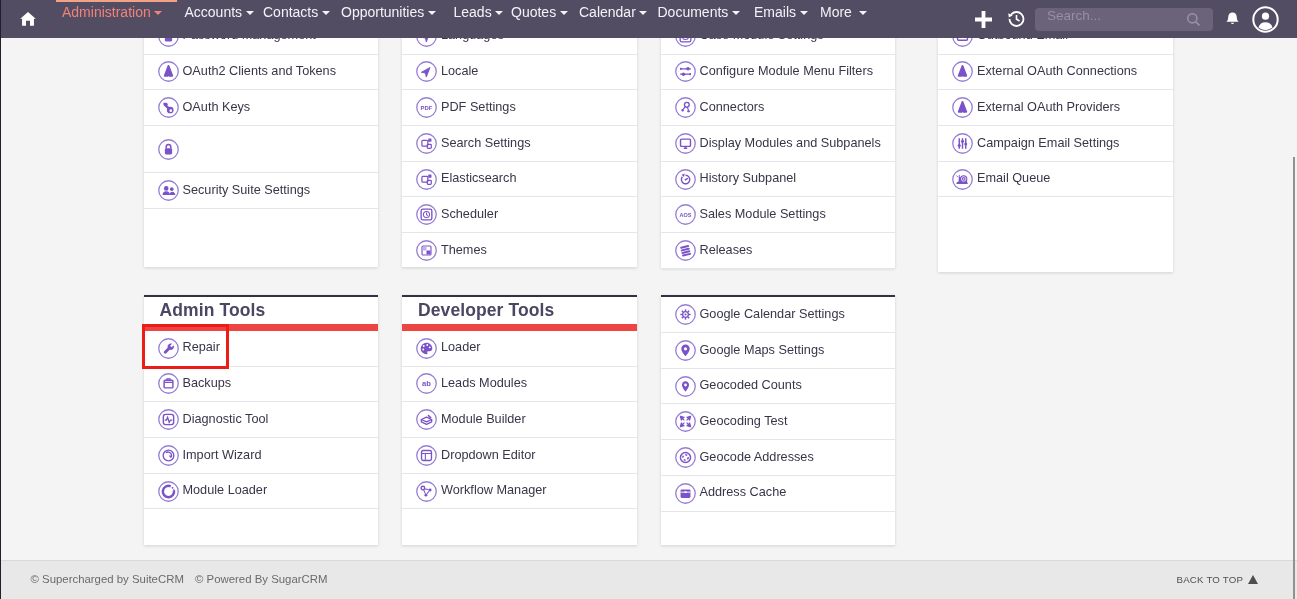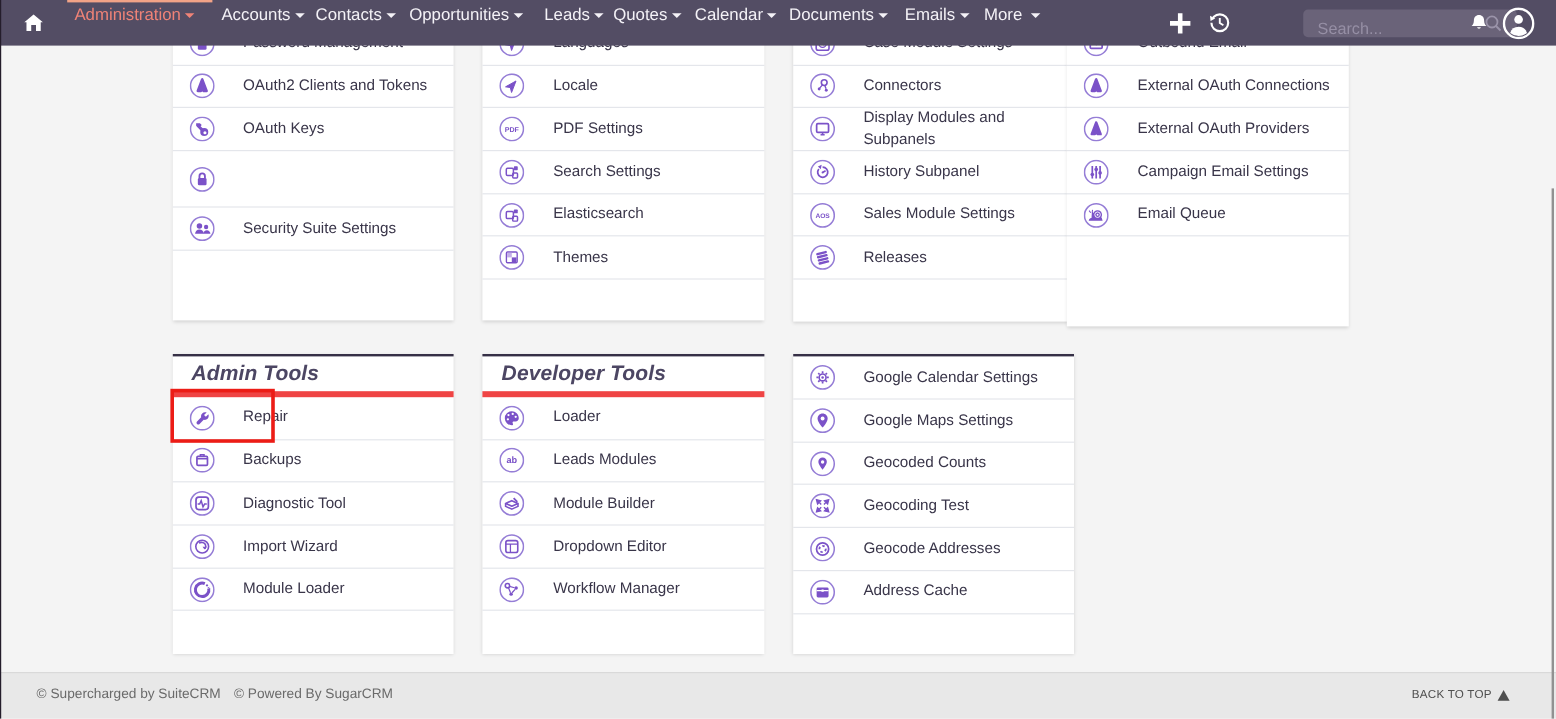--- a/index.html
+++ b/index.html
@@ -10,28 +10,28 @@
   position:relative;
 }
 #leftedge { position:absolute; left:0; top:0; width:1px; height:599px; background:#241d2b; z-index:60; }
 
 #nav { position:absolute; left:0; top:0; width:1297px; height:37.5px; background:#534d64; z-index:50; }
 #nav .tab { position:absolute; top:0; height:23px; display:flex; align-items:center; color:#f4f2f7; font-size:14px; white-space:nowrap; }
 #nav .tab .car { width:0; height:0; border-left:4.5px solid transparent; border-right:4.5px solid transparent; border-top:4.5px solid currentColor; margin-left:3.5px; margin-top:2px; }
 #nav .active { color:#f08377; }
 #activebar { position:absolute; left:56px; top:0; width:121px; height:2px; background:#f2a387; }
 
-#searchbox { position:absolute; left:1086px; top:8px; width:178px; height:23px; background:#6a6379; border-radius:4px; display:flex; align-items:flex-end; }
+#searchbox { position:absolute; left:1035px; top:8px; width:178px; height:23px; background:#6a6379; border-radius:4px; display:flex; align-items:flex-start; }
 #searchbox .ph { color:#968fa5; font-size:13.5px; margin-left:12px; }
 
 .card { position:absolute; width:234.5px; background:#fff; box-shadow:0 1px 3px rgba(0,0,0,.14); }
 .card2 { border-top:2.5px solid #363046; }
-.hdr { height:33.5px; border-bottom:5px solid #ef4444; display:flex; align-items:center; padding-left:16px;
-       font-size:17.5px; font-weight:bold; color:#4c4663; letter-spacing:0.1px;font-style:italic; }
-.row { height:35.72px; border-bottom:1px solid #e4e6eb; display:flex; align-items:center; padding-left:14px;gap:20px; }
+.hdr { height:33.5px; border-bottom:7px solid #ef4444; display:flex; align-items:center; padding-left:16px;
+       font-size:17.5px; font-weight:bold; color:#4c4663; letter-spacing:0.1px; }
+.row { height:35.72px; border-bottom:1px solid #e4e6eb; display:flex; align-items:center; padding-left:14px; }
 .row.tall { height:47.3px; }
 .row .txt { margin-left:4px; font-size:12.7px; color:#393549; line-height:17.6px; }
 .ic { width:21px; height:21px; flex:none; }
 
 #redbox { position:absolute; left:142px; top:324px; width:86.5px; height:45px; border:3px solid #ec1c16; z-index:20; }
 
 #footer { position:absolute; left:0; top:560px; width:1297px; height:39px; background:#e8e8e8; border-top:1px solid #d9d9d9; z-index:55; }
 #footer .l { position:absolute; top:12px; font-size:11.4px; color:#6a6a6a; }
 
 #scrollthumb { position:absolute; left:1292.5px; top:157px; width:2.5px; height:442px; background:#919191; z-index:70; }
@@ -168,36 +168,55 @@
         <circle cx="11" cy="11" r="10.2" fill="none" stroke="#957dd6" stroke-width="1.35"></circle>
         <rect x="6.2" y="7.6" width="6.2" height="6.2" rx="1" fill="none" stroke="#7b52c8" stroke-width="1.3"></rect>
         <rect x="12.8" y="5.8" width="3.4" height="3.4" rx=".6" fill="#7b52c8"></rect>
         <rect x="11.8" y="11.8" width="4.2" height="4.2" rx=".8" fill="none" stroke="#7b52c8" stroke-width="1.3"></rect>
       </svg>
       <span class="txt">Elasticsearch</span>
     </div>
     <div class="row">
       <svg class="ic" viewBox="0 0 22 22">
         <circle cx="11" cy="11" r="10.2" fill="none" stroke="#957dd6" stroke-width="1.35"></circle>
+        <rect x="5.4" y="5.4" width="11.2" height="11.2" rx="1.8" fill="none" stroke="#7b52c8" stroke-width="1.4"></rect>
+        <circle cx="11" cy="11" r="3.2" fill="none" stroke="#7b52c8" stroke-width="1.1"></circle>
+        <path d="M11 9 v2.2 l1.6 1" fill="none" stroke="#7b52c8" stroke-width="1.1"></path>
+      </svg>
+      <span class="txt">Scheduler</span>
+    </div>
+    <div class="row">
+      <svg class="ic" viewBox="0 0 22 22">
+        <circle cx="11" cy="11" r="10.2" fill="none" stroke="#957dd6" stroke-width="1.35"></circle>
         <rect x="6.3" y="6.3" width="9.4" height="9.4" rx="1" fill="none" stroke="#7b52c8" stroke-width="1.2"></rect>
         <rect x="6.9" y="6.9" width="4.1" height="4.1" fill="#c3aee8"></rect>
         <rect x="11" y="11" width="4.1" height="4.1" fill="#7b52c8"></rect>
       </svg>
       <span class="txt">Themes</span>
     </div>
   </div>
 <div class="card" style="left:660.5px; top:18.8px; height:249.5px" id="c13">
     <div class="row">
       <svg class="ic" viewBox="0 0 22 22">
         <circle cx="11" cy="11" r="10.2" fill="none" stroke="#957dd6" stroke-width="1.35"></circle>
         <rect x="5.4" y="5.4" width="11.2" height="11.2" rx="1.8" fill="none" stroke="#7b52c8" stroke-width="1.4"></rect>
         <circle cx="11" cy="11" r="3.2" fill="none" stroke="#7b52c8" stroke-width="1.1"></circle>
         <path d="M11 9 v2.2 l1.6 1" fill="none" stroke="#7b52c8" stroke-width="1.1"></path>
       </svg>
       <span class="txt">Case Module Settings</span>
+    </div>
+    <div class="row">
+      <svg class="ic" viewBox="0 0 22 22">
+        <circle cx="11" cy="11" r="10.2" fill="none" stroke="#957dd6" stroke-width="1.35"></circle>
+        <path d="M5.4 8.2 h11.2 M5.4 13.8 h11.2" stroke="#7b52c8" stroke-width="1.4"></path>
+        <circle cx="13.6" cy="8.2" r="1.8" fill="#7b52c8"></circle>
+        <circle cx="8.8" cy="13.8" r="1.8" fill="#7b52c8"></circle>
+        <path d="M5.4 8.2 l1.4 0 M15.2 13.8 l1.4 0" stroke="#7b52c8" stroke-width="2.2"></path>
+      </svg>
+      <span class="txt">Configure Module Menu Filters</span>
     </div>
     <div class="row">
       <svg class="ic" viewBox="0 0 22 22">
         <circle cx="11" cy="11" r="10.2" fill="none" stroke="#957dd6" stroke-width="1.35"></circle>
         <circle cx="12.4" cy="8.2" r="2.5" fill="none" stroke="#7b52c8" stroke-width="1.4"></circle>
         <circle cx="8" cy="13.8" r="1.3" fill="#7b52c8"></circle>
         <circle cx="14.2" cy="14.8" r="1.3" fill="#7b52c8"></circle>
         <path d="M10.9 10.2 L8.4 13 M12.9 10.6 L14 13.6" stroke="#7b52c8" stroke-width="1.2"></path>
       </svg>
       <span class="txt">Connectors</span>
@@ -233,21 +252,21 @@
         <g fill="#7b52c8" transform="rotate(-14 11 11)">
           <rect x="6.2" y="6.1" width="9.6" height="2.1" rx="1.05"></rect>
           <rect x="6.2" y="8.9" width="9.6" height="2.1" rx="1.05"></rect>
           <rect x="6.2" y="11.7" width="9.6" height="2.1" rx="1.05"></rect>
           <rect x="6.2" y="14.5" width="9.6" height="2.1" rx="1.05"></rect>
         </g>
       </svg>
       <span class="txt">Releases</span>
     </div>
   </div>
-<div class="card" style="left:889px; top:18.8px; height:253.7px" id="c14">
+<div class="card" style="left:938px; top:18.8px; height:253.7px" id="c14">
     <div class="row">
       <svg class="ic" viewBox="0 0 22 22">
         <circle cx="11" cy="11" r="10.2" fill="none" stroke="#957dd6" stroke-width="1.35"></circle>
         <rect x="5.8" y="7" width="10.4" height="8" rx="1" fill="none" stroke="#7b52c8" stroke-width="1.5"></rect>
         <path d="M6.2 7.6 L11 11.6 L15.8 7.6" fill="none" stroke="#7b52c8" stroke-width="1.4"></path>
       </svg>
       <span class="txt">Outbound Email</span>
     </div>
     <div class="row">
       <svg class="ic" viewBox="0 0 22 22">

